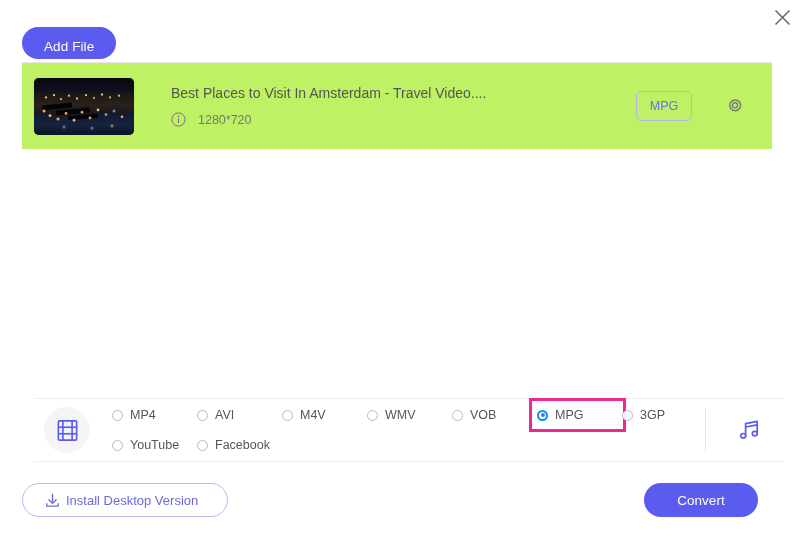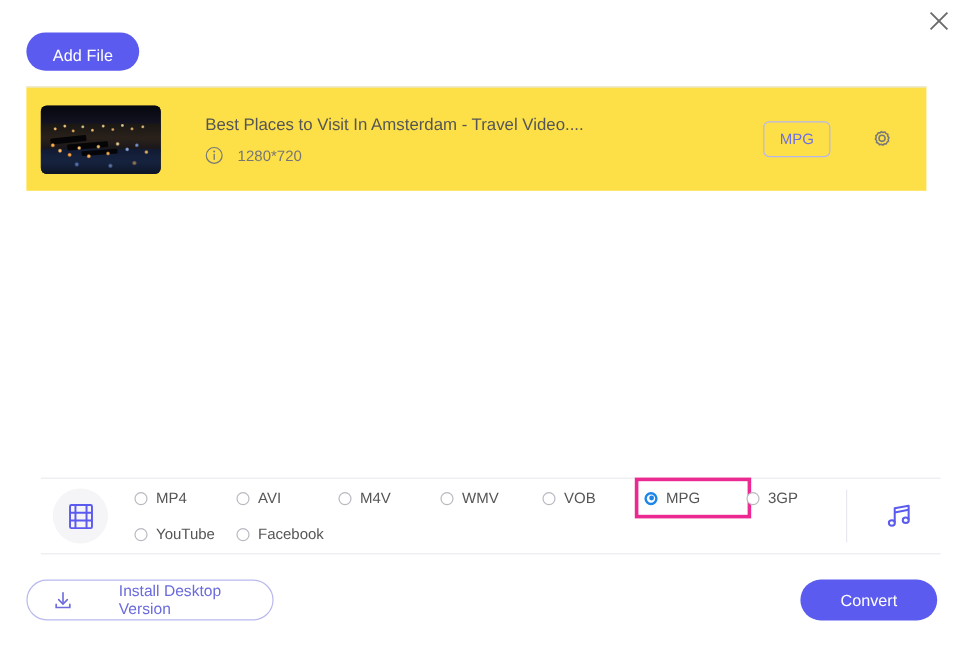--- a/index.html
+++ b/index.html
@@ -45,25 +45,25 @@
     padding: 12px 22px;
     font-size: 13.5px;
     font-family: "Liberation Sans", sans-serif;
     cursor: pointer;
     letter-spacing: 0.1px;
   }
 
   
   .file-row {
     position: absolute;
-    top: 72px;
+    top: 62px;
     left: 22px;
     width: 750px;
     height: 87px;
-    background: #fde047;
+    background: #bef264;
     border-top: 1px solid #e8e8ec;
     box-sizing: border-box;
     display: flex;
     align-items: center;
   }
   .thumb {
     width: 100px;
     height: 57px;
     margin-left: 12px;
     border-radius: 5px;
@@ -269,27 +269,27 @@
     align-items: center;
     cursor: pointer;
     box-sizing: border-box;
   }
   .install-icon {
     margin-left: 20px;
     display: flex;
     align-items: center;
   }
   .install-label {
-    margin-left: 37px;
+    margin-left: 4px;
     font-size: 13px;
     color: #6b6bdd;
   }
   .convert-btn {
     position: absolute;
-    left: 667px;
+    left: 644px;
     top: 483px;
     width: 114px;
     height: 34px;
     border: none;
     border-radius: 17px;
     background: #5b5bef;
     color: #ffffff;
     font-size: 13.5px;
     font-family: "Liberation Sans", sans-serif;
     cursor: pointer;

